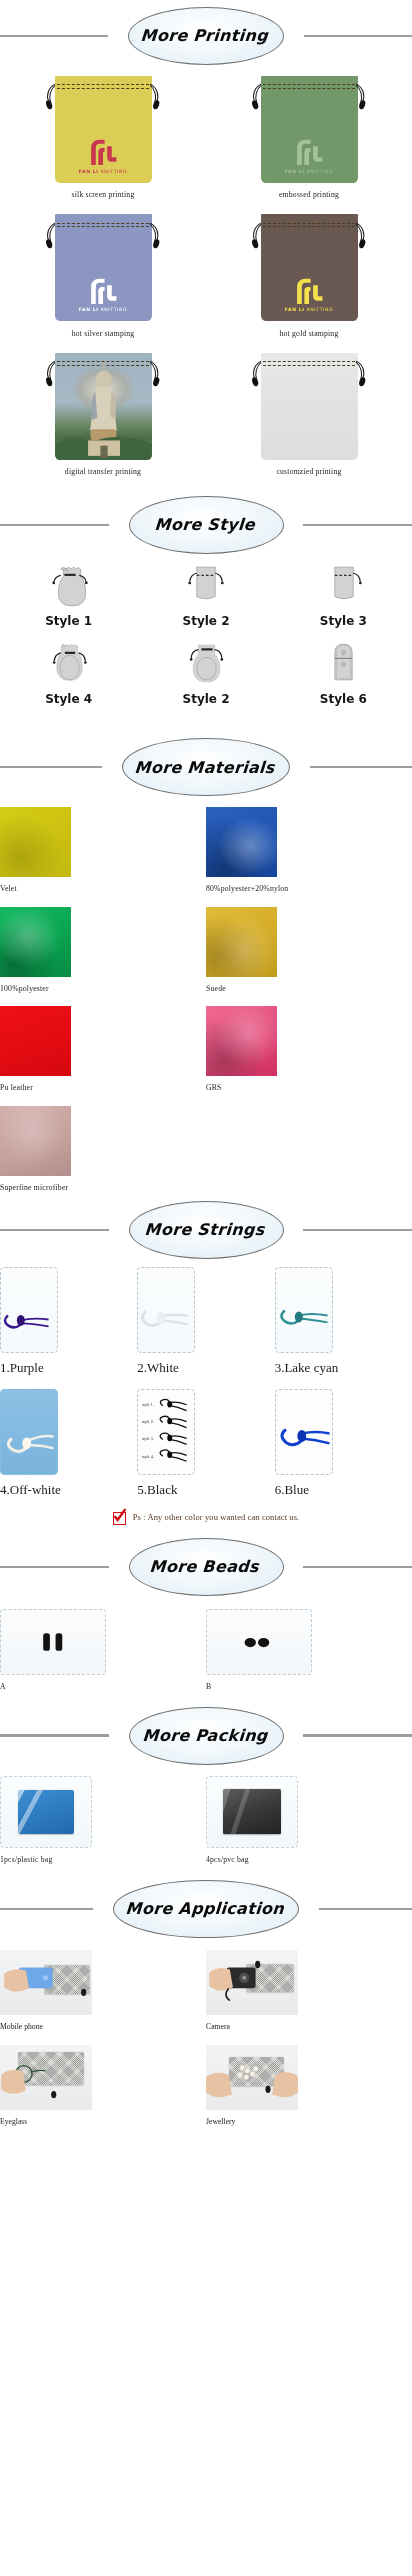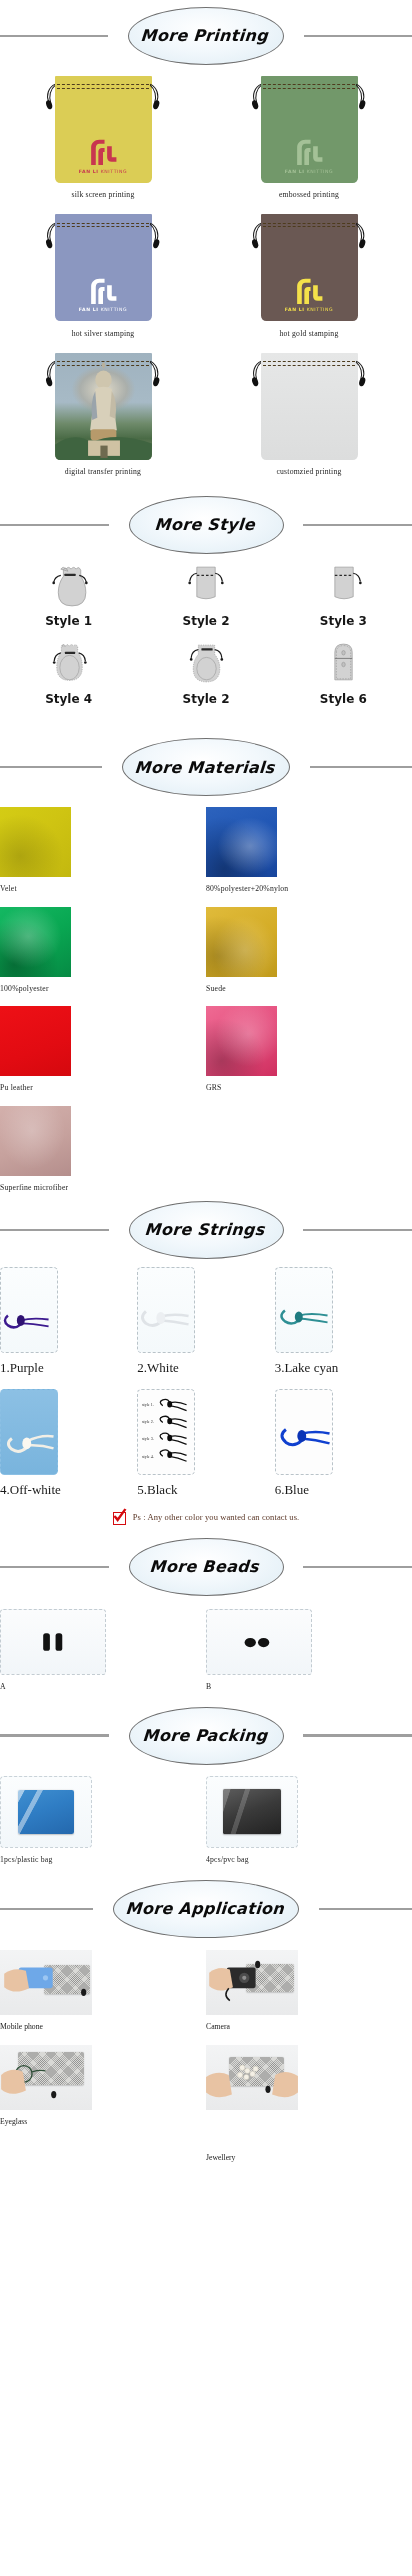--- a/index.html
+++ b/index.html
@@ -720,21 +720,21 @@
         <svg viewBox="0 0 178 126" style="position:absolute;inset:0;width:100%;height:100%">
           <circle cx="46" cy="56" r="16" fill="none" stroke="#2f4f38" stroke-width="2.6"></circle>
           <path d="M62 52 q14 -4 26 -2" stroke="#2f4f38" stroke-width="2.6" fill="none"></path>
           <path d="M2 58 q20 -16 42 -6 l6 36 q-30 14 -48 -2 Z" fill="#e8c3a3"></path>
           <ellipse cx="104" cy="96" rx="5" ry="7" fill="#1a1a1a"></ellipse>
         </svg>
       </div>
       <div class="appCap">Eyeglass</div>
     </div>
 
-    <div class="cell" style="margin-top:14.4px;gap:36px;">
+    <div class="cell" style="margin-top:14.4px;">
       <div class="appCard">
         <div class="pouch" style="left:23px;top:12.4px;width:55px;height:29px;"></div>
         <svg viewBox="0 0 178 126" style="position:absolute;inset:0;width:100%;height:100%">
           <g fill="#f4f0e6" stroke="#cfc8b8" stroke-width=".8">
             <circle cx="70" cy="44" r="5"></circle>
               <circle cx="80" cy="50" r="5"></circle>
               <circle cx="90" cy="56" r="5"></circle>
             <circle cx="78" cy="62" r="5"></circle>
               <circle cx="66" cy="58" r="5"></circle>
               <circle cx="96" cy="46" r="5"></circle>

